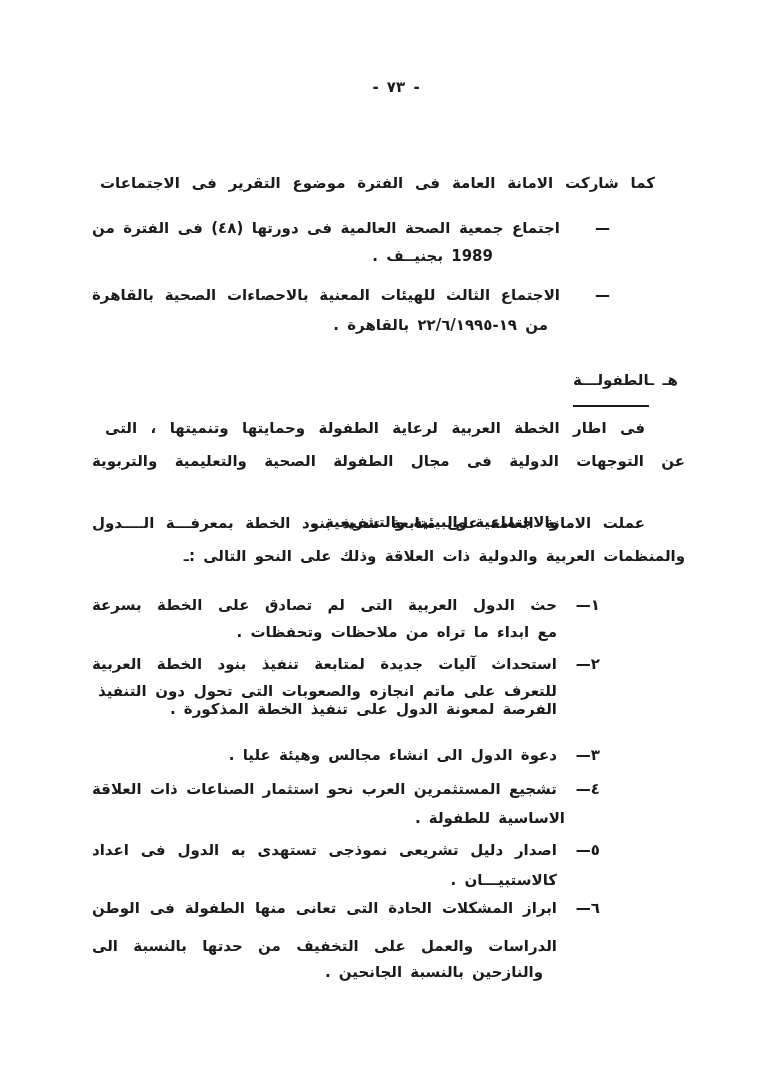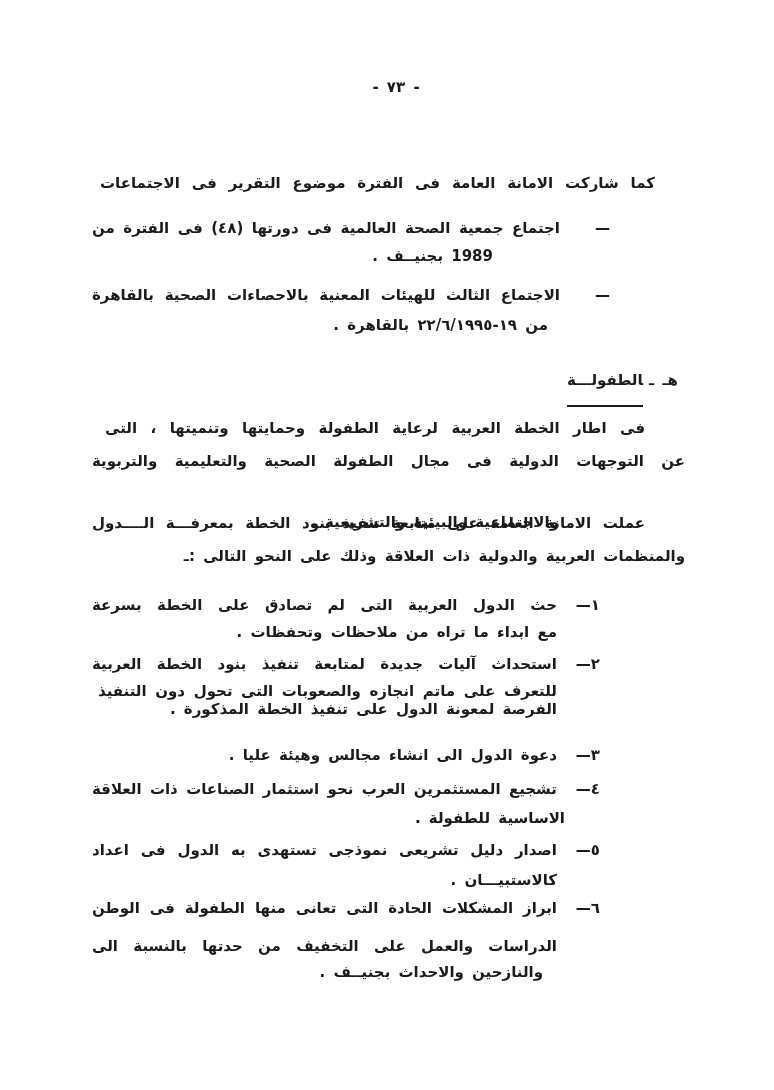--- a/index.html
+++ b/index.html
@@ -13,21 +13,21 @@
     font-size:15px;
     line-height:20px;
     color:#1b1b1b;
     direction:rtl;
   }
   .ln{position:absolute;white-space:nowrap;direction:rtl;word-spacing:3px;}
   .jf{white-space:normal;text-align:justify;text-align-last:justify;overflow:hidden;height:22px;}
   .center{text-align:center;white-space:nowrap;}
   .marker{position:absolute;direction:rtl;white-space:nowrap;}
   .sec-title{border-bottom:2.5px solid #1b1b1b;padding-bottom:16px;}
-  .sec-prefix{padding-left:6px;}
+  .sec-prefix{}
 </style>
 </head>
 <body>
 
 <div class="page">
 
   <div class="ln center" style="top:77px;left:0;right:0;margin-left:18px;">- ٧٣ -</div>
 
   <div class="ln jf" style="top:173px;right:119px;left:100px;">كما شاركت الامانة العامة فى الفترة موضوع التقرير فى الاجتماعات التاليـــة :</div>
 
@@ -66,15 +66,15 @@
   <div class="ln jf" style="top:779px;right:217px;left:92px;">تشجيع المستثمرين العرب نحو استثمار الصناعات ذات العلاقة بالحاجات</div>
   <div class="ln" style="top:808px;right:209px;text-align:right;">الاساسية للطفولة .</div>
 
   <div class="marker" style="top:840px;right:174px;">٥—</div>
   <div class="ln jf" style="top:840px;right:217px;left:92px;">اصدار دليل تشريعى نموذجى تستهدى به الدول فى اعداد تشريعاتهـــا</div>
   <div class="ln" style="top:870px;right:217px;">كالاستبيـــان .</div>
 
   <div class="marker" style="top:898px;right:174px;">٦—</div>
   <div class="ln jf" style="top:898px;right:217px;left:92px;">ابراز المشكلات الحادة التى تعانى منها الطفولة فى الوطن العربى عبـــر</div>
   <div class="ln jf" style="top:936px;right:217px;left:92px;">الدراسات والعمل على التخفيف من حدتها بالنسبة الى المعاقين والمشردين</div>
-  <div class="ln" style="top:962px;right:231px;">والنازحين والاحداث بجنيــف .</div>
+  <div class="ln" style="top:962px;right:231px;">والنازحين بالنسبة الجانحين .</div>
 
 </div>
 
 </body></html>

